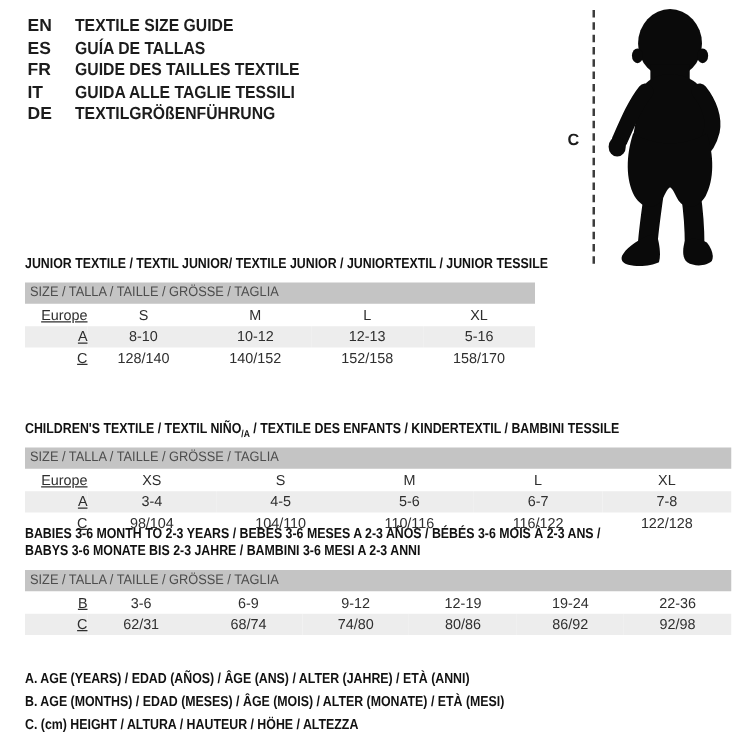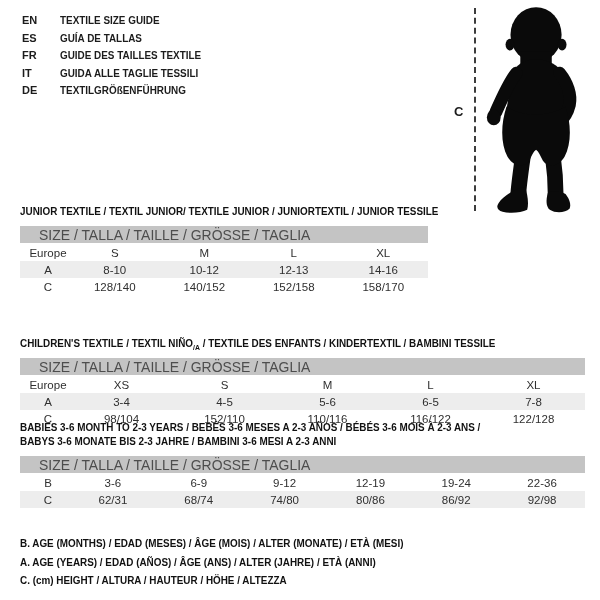--- a/index.html
+++ b/index.html
@@ -7,40 +7,40 @@
     position:relative;width:600px;height:600px;background:#ffffff;
     font-family:"Liberation Sans",sans-serif;color:#1c1c1c;overflow:hidden;
   }
   
   .cond{display:inline-block;transform:scaleX(.86);transform-origin:0 50%;white-space:nowrap;}
   .cond-md{display:inline-block;transform:scaleX(.90);transform-origin:0 50%;white-space:nowrap;}
   .cond-sm{display:inline-block;transform:scaleX(.93);transform-origin:0 50%;white-space:nowrap;}
 
   
   .lang{position:absolute;left:22px;top:12px;}
-  .lang-row{display:flex;font-weight:bold;font-size:11px;line-height:17.6px;}
+  .lang-row{display:flex;font-weight:bold;font-size:14px;line-height:17.6px;}
   .lang-code{width:38px;}
 
   
   .figure{position:absolute;left:452px;top:4px;width:146px;height:212px;}
   .c-label{position:absolute;left:2px;top:100px;font-weight:bold;font-size:13px;}
   .dash-line{position:absolute;left:22px;top:4px;height:203px;width:0;border-left:2px dashed #3c3c3c;}
   .sil{position:absolute;left:27px;top:0;}
 
   
   .sec{position:absolute;left:20px;}
   #sec-junior{top:204px;width:408px;}
   #sec-children{top:336px;width:565px;}
   #sec-babies{top:420px;width:565px;}
   .sec-title{font-weight:bold;font-size:11.5px;color:#111;height:14px;line-height:14px;}
   .sec-title sub{font-size:8px;}
-  .size-bar{background:#c4c4c4;color:#4d4d4d;font-size:15px;height:17px;line-height:17px;padding-left:19px;margin-top:8px;}
+  .size-bar{background:#c4c4c4;color:#4d4d4d;font-size:11px;height:17px;line-height:17px;padding-left:4px;margin-top:8px;}
   table.sz{border-collapse:collapse;table-layout:fixed;width:100%;font-size:11.5px;color:#2f2f2f;margin-top:1px;}
   table.sz td{height:17px;text-align:center;padding:0;}
-  table.sz td.lbl{text-align:center;padding-left:6px;}
+  table.sz td.lbl{text-align:right;padding-left:6px;text-decoration:underline;}
   table.sz col.c-lbl{width:50px;}
   table.sz tbody tr:nth-child(even){background:#ededed;}
 
   
   .notes{position:absolute;left:20px;top:534px;font-weight:bold;font-size:11.5px;color:#111;}
   .notes div{line-height:18.5px;height:18.5px;}
 </style>
 </head>
 <body>
 
@@ -116,21 +116,21 @@
           <td>S</td>
           <td>M</td>
           <td>L</td>
           <td>XL</td>
         </tr>
         <tr>
           <td class="lbl">A</td>
           <td>8-10</td>
           <td>10-12</td>
           <td>12-13</td>
-          <td>14-16</td>
+          <td>5-16</td>
         </tr>
         <tr>
           <td class="lbl">C</td>
           <td>128/140</td>
           <td>140/152</td>
           <td>152/158</td>
           <td>158/170</td>
         </tr>
       </tbody>
     </table>
@@ -159,27 +159,27 @@
           <td>S</td>
           <td>M</td>
           <td>L</td>
           <td>XL</td>
         </tr>
         <tr>
           <td class="lbl">A</td>
           <td>3-4</td>
           <td>4-5</td>
           <td>5-6</td>
-          <td>6-5</td>
+          <td>6-7</td>
           <td>7-8</td>
         </tr>
         <tr>
           <td class="lbl">C</td>
           <td>98/104</td>
-          <td>152/110</td>
+          <td>104/110</td>
           <td>110/116</td>
           <td>116/122</td>
           <td>122/128</td>
         </tr>
       </tbody>
     </table>
   </div>
 
   <div class="sec" id="sec-babies">
     <div class="sec-title">
@@ -218,18 +218,18 @@
           <td>74/80</td>
           <td>80/86</td>
           <td>86/92</td>
           <td>92/98</td>
         </tr>
       </tbody>
     </table>
   </div>
 
   <div class="notes">
+    <div><span class="cond">A. AGE (YEARS) / EDAD (AÑOS) / ÂGE (ANS) / ALTER (JAHRE) / ETÀ (ANNI)</span></div>
     <div><span class="cond">B. AGE (MONTHS) / EDAD (MESES) / ÂGE (MOIS) / ALTER (MONATE) / ETÀ (MESI)</span></div>
-    <div><span class="cond">A. AGE (YEARS) / EDAD (AÑOS) / ÂGE (ANS) / ALTER (JAHRE) / ETÀ (ANNI)</span></div>
     <div><span class="cond">C. (cm) HEIGHT / ALTURA / HAUTEUR / HÖHE / ALTEZZA</span></div>
   </div>
 
 </div>
 
 </body></html>

